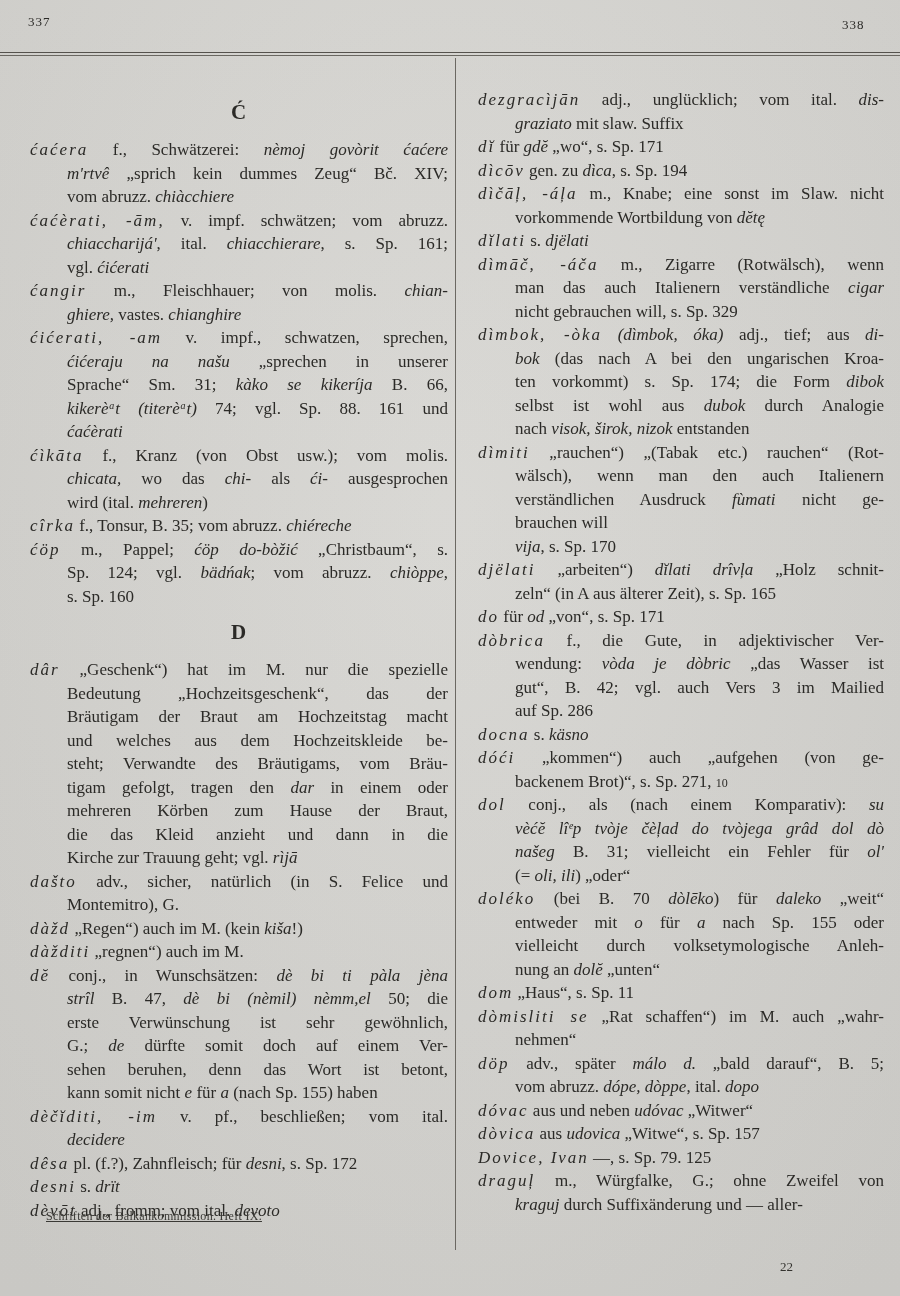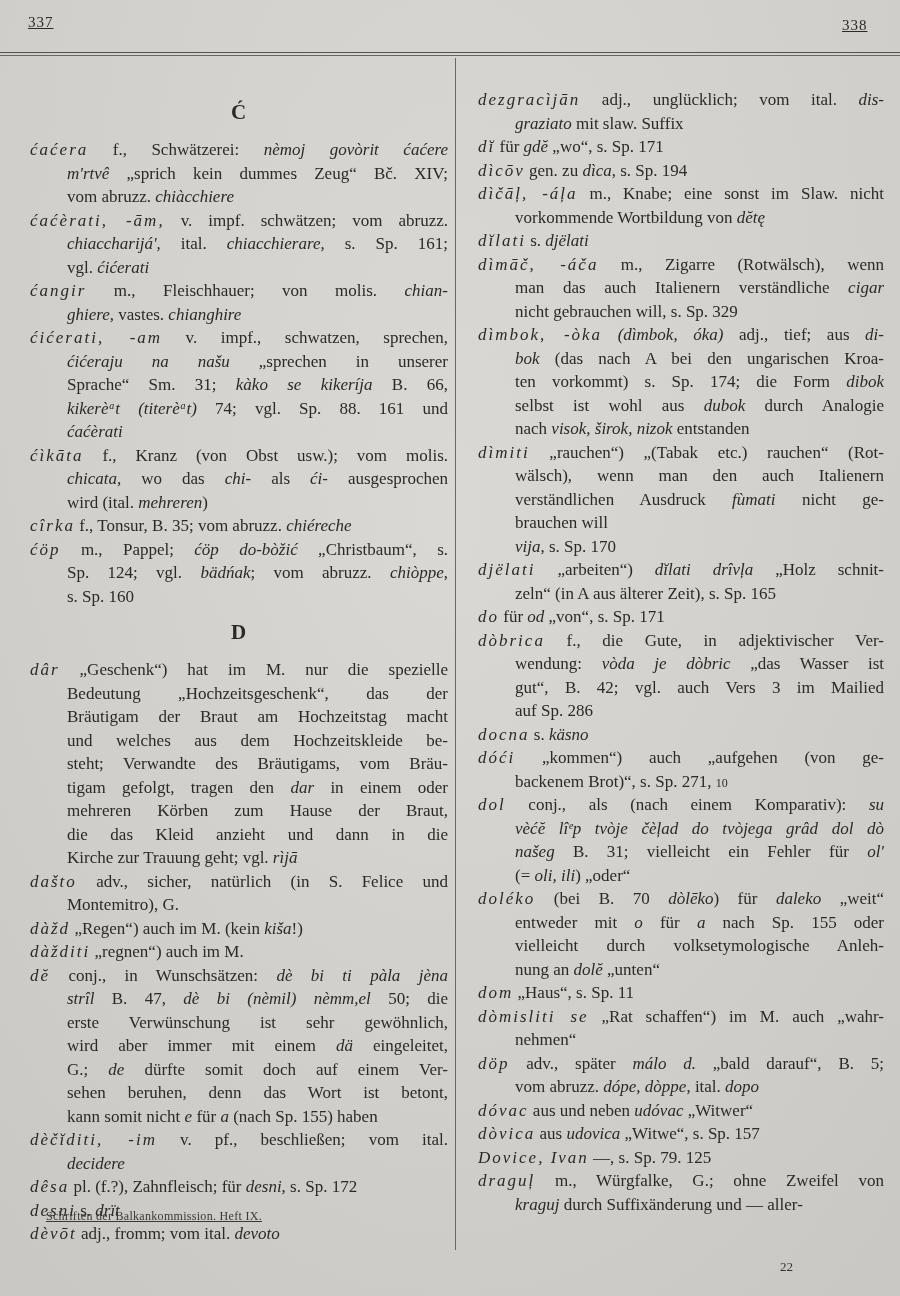--- a/index.html
+++ b/index.html
@@ -10,21 +10,21 @@
     margin:0 auto;
     background:
       radial-gradient(ellipse at 50% 40%, rgba(255,255,255,0.10), rgba(0,0,0,0.045) 95%),
       linear-gradient(180deg,#d7d6d2 0%, #d4d3cf 55%, #d2d1cd 100%);
     font-family:"Liberation Serif","DejaVu Serif",serif;
     color:#2b2a27;
     overflow:hidden;
   }
   .pagenum{
     position:absolute;top:14px;
-    font-size:15px;letter-spacing:1px;text-decoration:underline;
+    font-size:13px;letter-spacing:1px;
   }
   .pagenum.left{left:28px;}
   .pagenum.right{left:842px;top:17px;}
   .header-rule{
     position:absolute;left:0;right:0;top:52px;height:2px;
     border-top:1px solid #55524d;border-bottom:1px solid #6a6761;
   }
   .col-rule{
     position:absolute;left:455px;top:58px;width:1px;height:1192px;
     background:#6b6862;
@@ -118,21 +118,20 @@
       <div class="entry">
         <div class="line"><span class="seg seg-h">dàžd</span><span class="seg"> „Regen“) auch im M. (kein </span><span class="seg seg-i">kiša</span><span class="seg">!)</span></div>
       </div>
       <div class="entry">
         <div class="line"><span class="seg seg-h">dàžditi</span><span class="seg"> „regnen“) auch im M.</span></div>
       </div>
       <div class="entry">
         <div class="line just"><span class="seg seg-h">dĕ</span><span class="seg"> conj., in Wunschsätzen: </span><span class="seg seg-i">dè bi ti pàla jèna</span></div>
         <div class="line cont just"><span class="seg seg-i">strîl</span><span class="seg"> B. 47, </span><span class="seg seg-i">dè bi (nèmil) nèmm,el</span><span class="seg"> 50; die</span></div>
         <div class="line cont just"><span class="seg">erste Verwünschung ist sehr gewöhnlich,</span></div>
-        <div class="line cont just"><span class="seg">wird aber immer mit einem </span><span class="seg seg-i">dä</span><span class="seg"> eingeleitet,</span></div>
         <div class="line cont just"><span class="seg">G.; </span><span class="seg seg-i">de</span><span class="seg"> dürfte somit doch auf einem Ver-</span></div>
         <div class="line cont just"><span class="seg">sehen beruhen, denn das Wort ist betont,</span></div>
         <div class="line cont"><span class="seg">kann somit nicht </span><span class="seg seg-i">e</span><span class="seg"> für </span><span class="seg seg-i">a</span><span class="seg"> (nach Sp. 155) haben</span></div>
       </div>
       <div class="entry">
         <div class="line just"><span class="seg seg-h">dèčĭditi, -im</span><span class="seg"> v. pf., beschließen; vom ital.</span></div>
         <div class="line cont"><span class="seg seg-i">decidere</span></div>
       </div>
       <div class="entry">
         <div class="line"><span class="seg seg-h">dêsa</span><span class="seg"> pl. (f.?), Zahnfleisch; für </span><span class="seg seg-i">desni</span><span class="seg">, s. Sp. 172</span></div>

